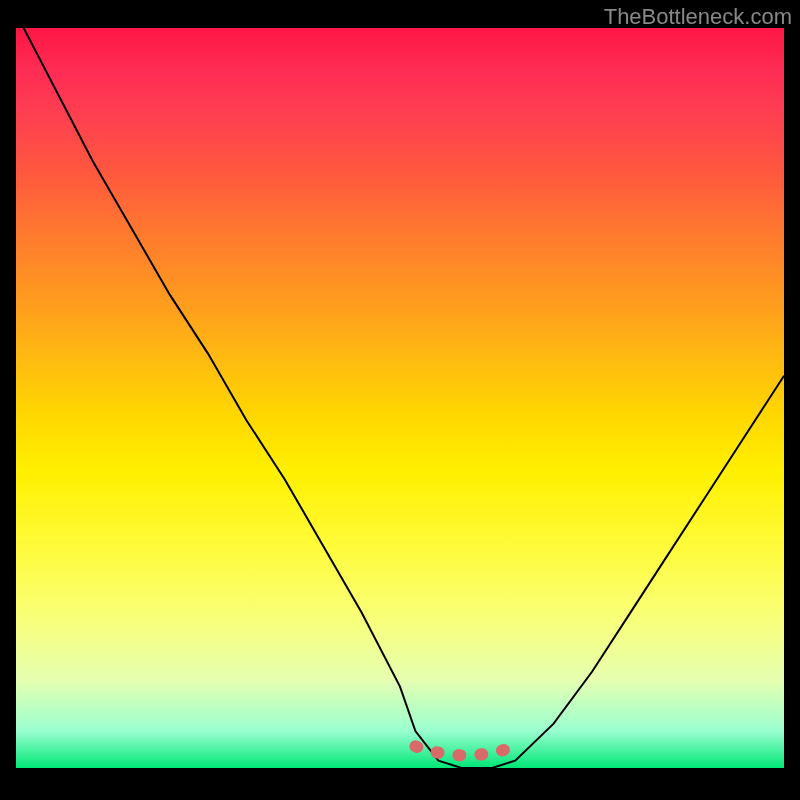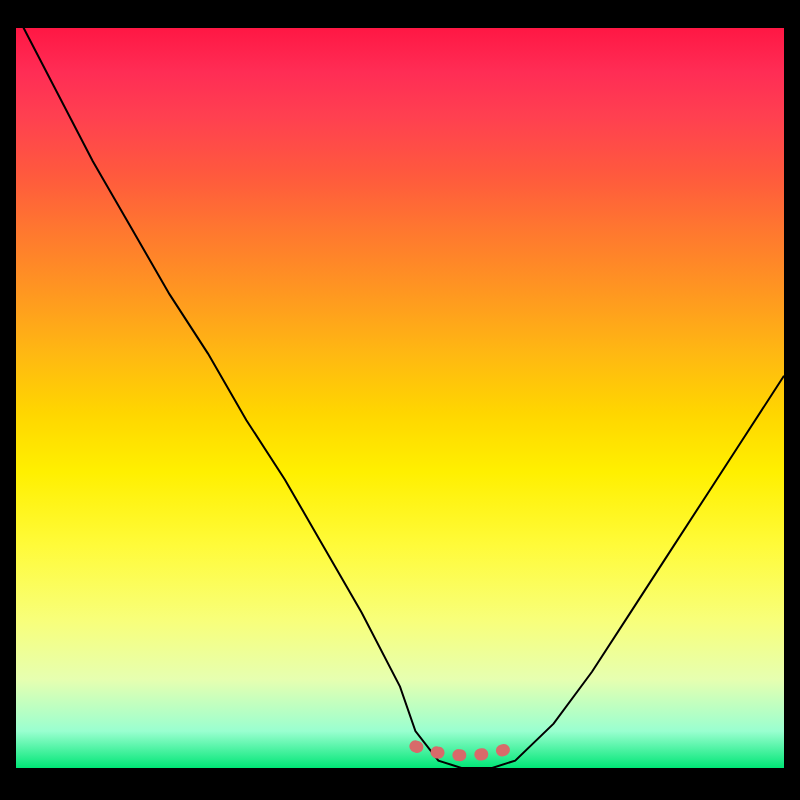--- a/index.html
+++ b/index.html
@@ -64,20 +64,21 @@
     stroke-width: 12;
     stroke-linecap: round;
     stroke-linejoin: round;
     stroke-dasharray: 2 20;
   }
 </style>
 </head>
 <body>
 
 <div class="chart-container">
+  <div class="watermark">TheBottleneck.com</div>
   <div class="plot-area">
     <div class="gradient-bg"></div>
     <svg class="curve-svg" viewBox="0 0 768 740" preserveAspectRatio="none">
       <path class="curve-line" d="M0.0 -14.8 L38.4 59.2 L76.8 133.2 L115.2 199.8 L153.6 266.4 L192.0 325.6 L230.4 392.2 L268.8 451.4 L307.2 518.0 L345.6 584.6 L384.0 658.6 L399.4 703.0 L422.4 732.6 L445.4 740.0 L460.8 740.0 L476.2 740.0 L499.2 732.6 L537.6 695.6 L576.0 643.8 L614.4 584.6 L652.8 525.4 L691.2 466.2 L729.6 407.0 L768.0 347.8"></path>
       <path class="bottom-marker" d="M 399.4 718.3 Q 449.3 736.3 499.2 718.3"></path>
     </svg>
   </div>
 </div>
 
 </body></html>

